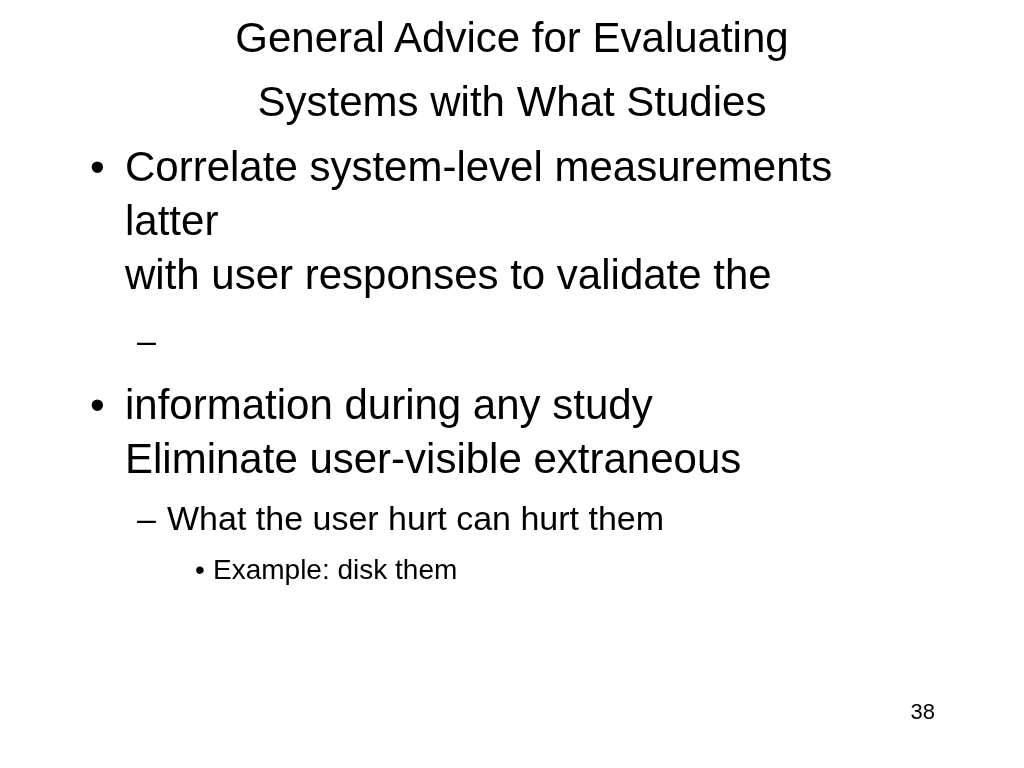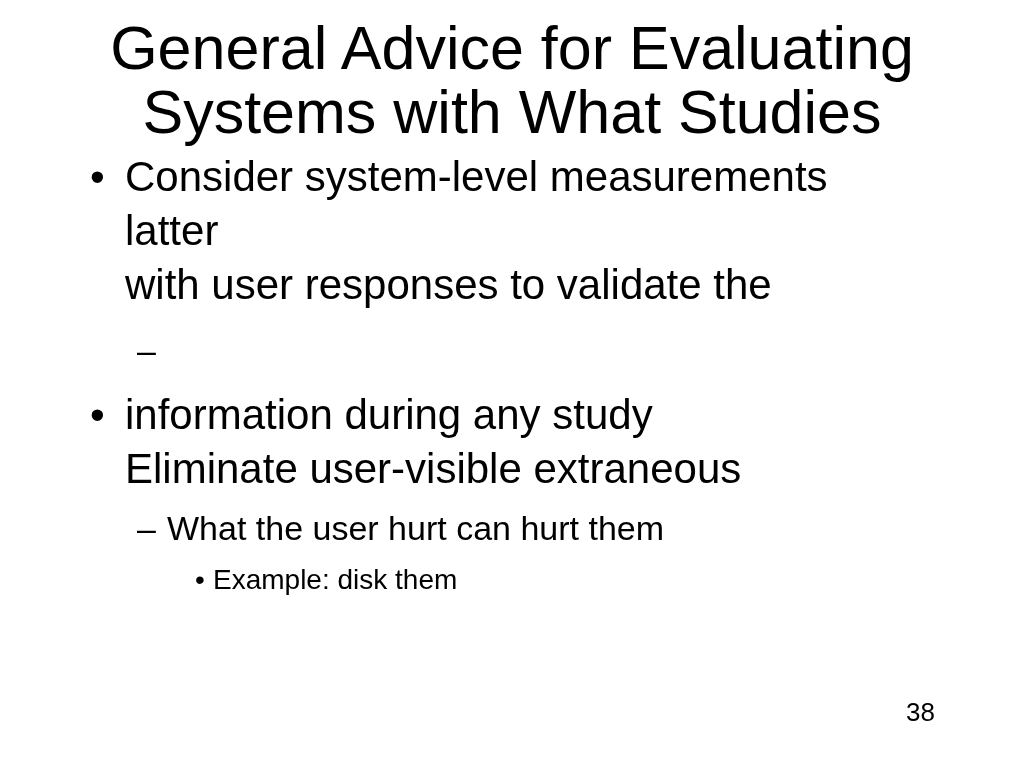--- a/index.html
+++ b/index.html
@@ -10,23 +10,23 @@
   .slide {
     position: relative;
     width: 1024px;
     height: 768px;
     background: #ffffff;
     color: #000000;
     font-family: "Liberation Sans", "DejaVu Sans", sans-serif;
     overflow: hidden;
   }
   .title {
-    padding-top: 16px;
+    padding-top: 6px;
     text-align: center;
-    font-size: 61px;
+    font-size: 42px;
     line-height: 64px;
     font-weight: 400;
     letter-spacing: 0px;
   }
   .content {
     margin-top: 6px;
   }
   .bullet {
     display: flex;
     align-items: flex-start;
@@ -52,40 +52,40 @@
     line-height: 36px;
   }
   .lvl3 .marker { width: 18px; }
   .mt16 { margin-top: 16px; }
   .mt10 { margin-top: 10px; }
   .mt12 { margin-top: 12px; }
   .page-number {
     position: absolute;
     top: 697px;
     right: 89px;
-    font-size: 26px;
+    font-size: 22px;
     line-height: 30px;
   }
 </style>
 </head>
 <body>
 
 <div class="slide">
 
   <div class="title">
     <div>General Advice for Evaluating</div>
     <div>Systems with What Studies</div>
   </div>
 
   <div class="content">
 
     <div class="bullet lvl1">
       <span class="marker">•</span>
       <span class="lines">
-        <div>Consider system-level measurements</div>
+        <div>Correlate system-level measurements</div>
         <div>latter</div>
         <div>with user responses to validate the</div>
       </span>
     </div>
 
     <div class="bullet lvl2 mt16">
       <span class="marker">–</span>
     </div>
 
     <div class="bullet lvl1 mt16">

